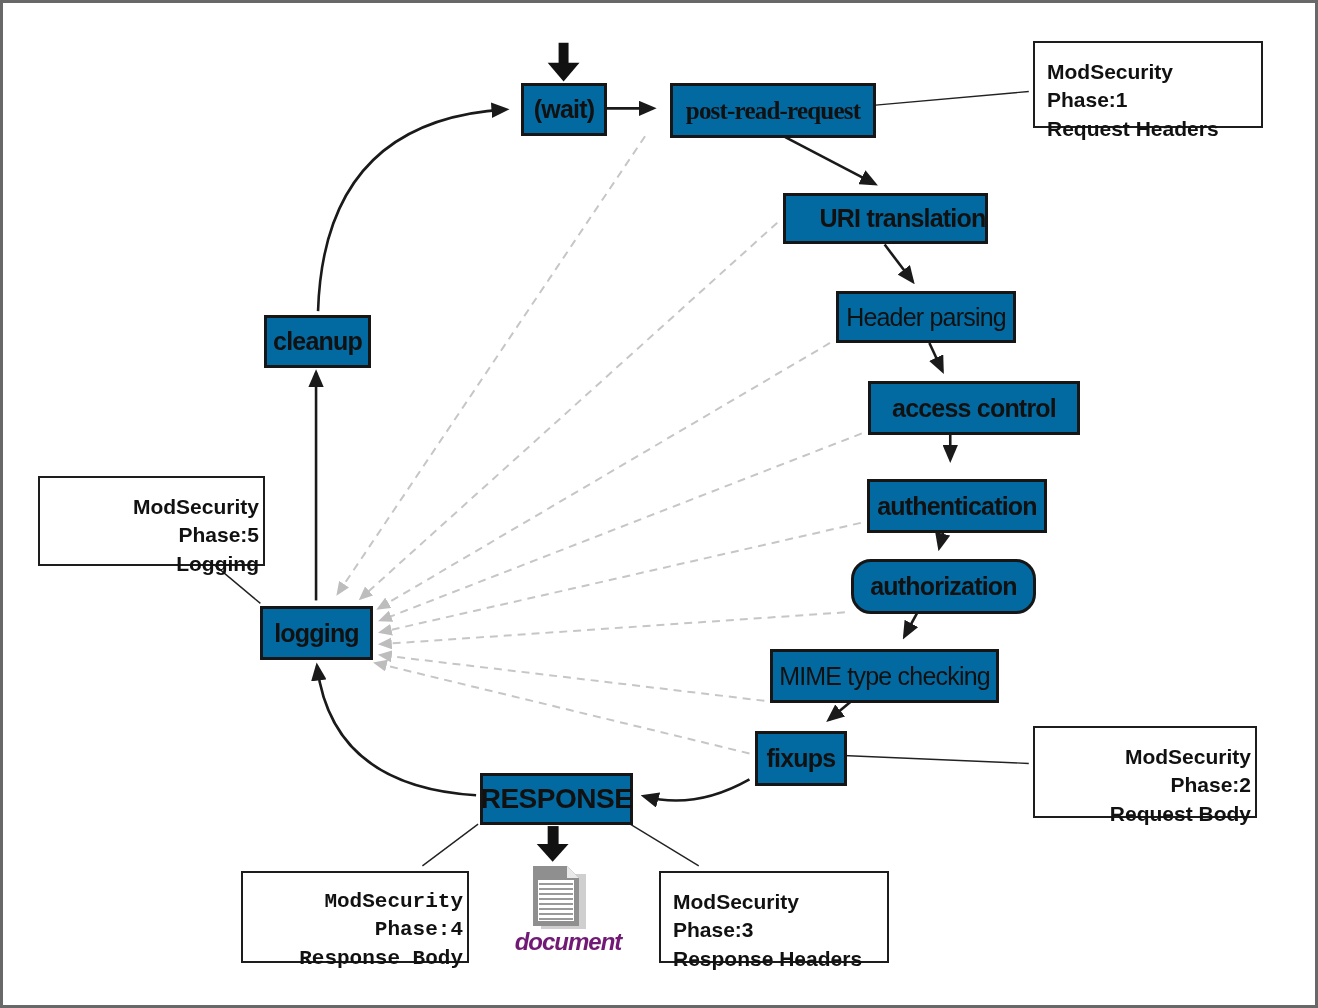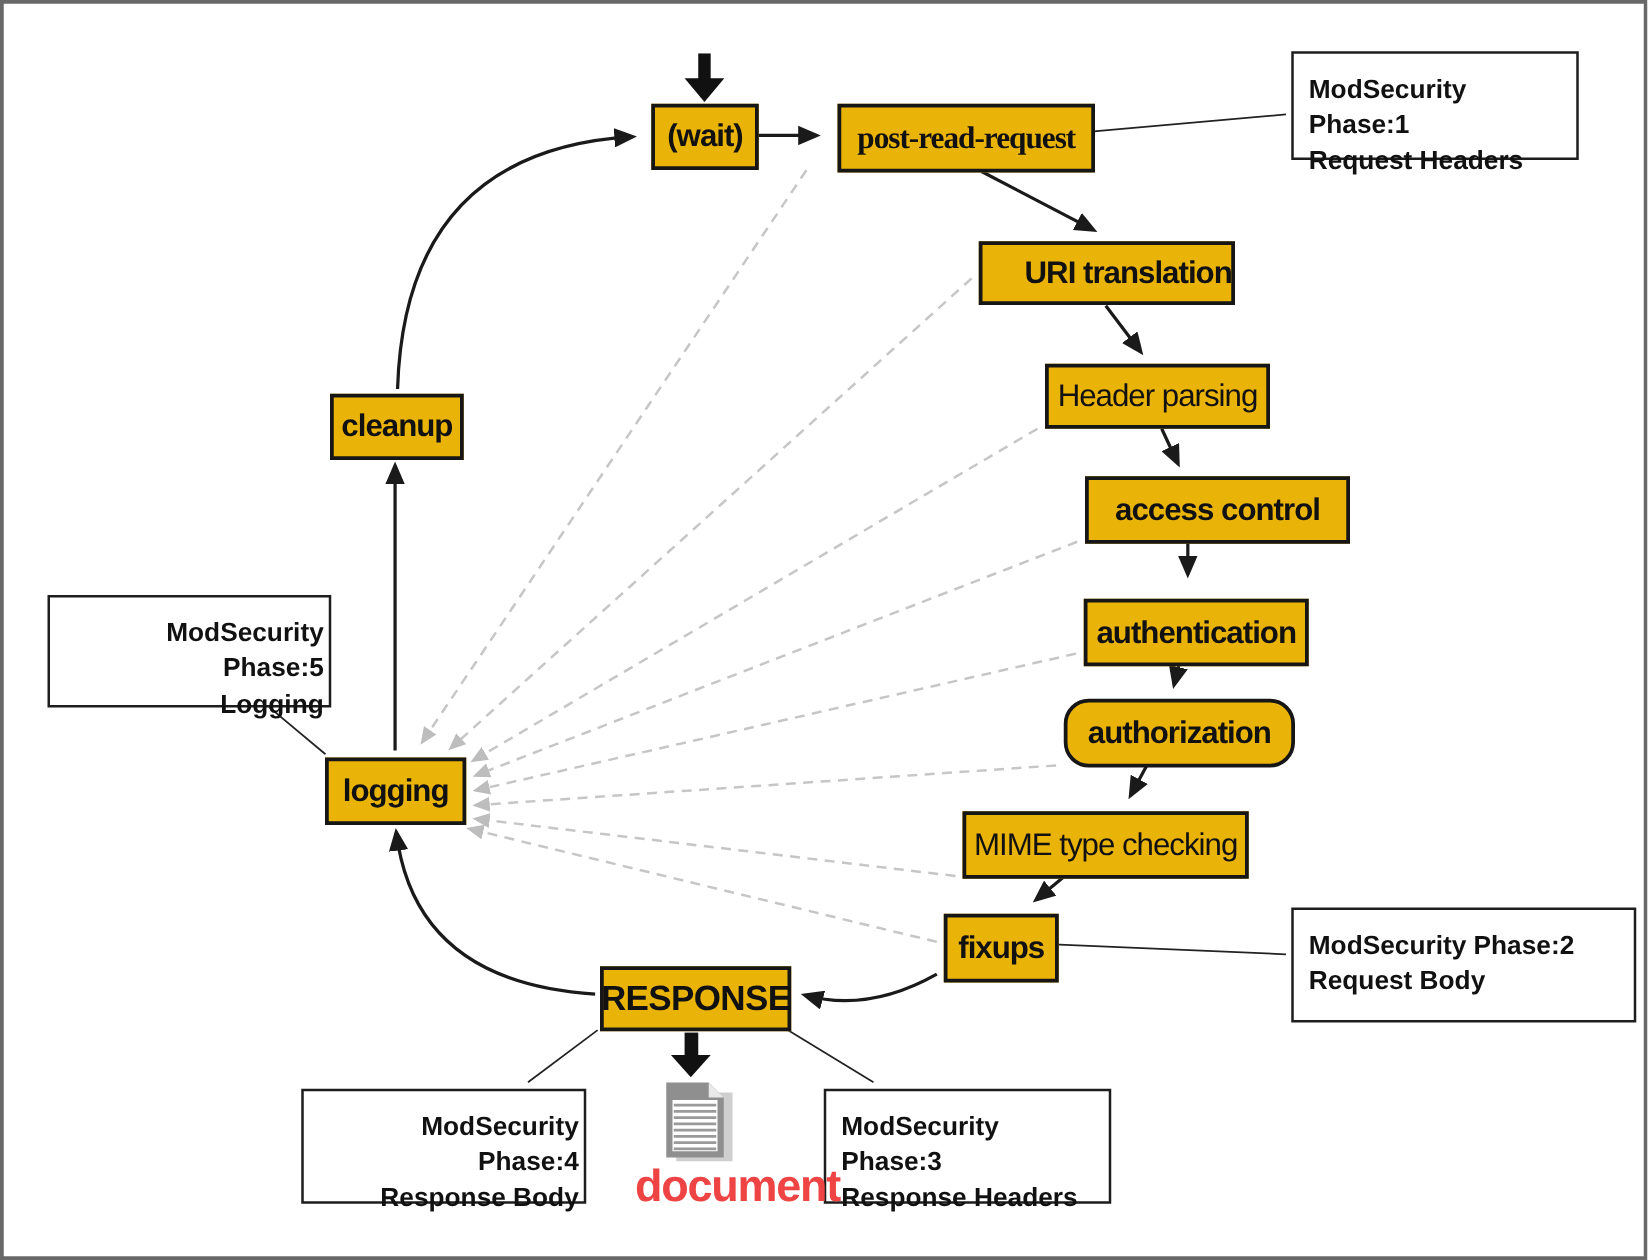--- a/index.html
+++ b/index.html
@@ -9,21 +9,21 @@
     background:#ffffff;
     border:3px solid #686868;
     box-sizing:border-box;
     overflow:hidden;
     font-family:"Liberation Sans", sans-serif;
   }
   .layer{position:absolute;left:0;top:0;width:100%;height:100%;pointer-events:none;}
   .node{
     position:absolute;
     display:flex;align-items:center;justify-content:center;
-    background:#eab308;
+    background:#0369a1;
     border:3px solid #161616;
     color:#111;
     font-weight:bold;
     font-size:25px;
     letter-spacing:-0.8px;
     box-sizing:border-box;
     white-space:nowrap;
     z-index:3;
   }
   .node.light{font-weight:500;}
@@ -38,22 +38,22 @@
     font-size:21px;
     line-height:1.35;
     color:#111;
     z-index:3;
   }
   .callout.right{text-align:right;}
   .callout span{display:block;}
   .doc-icon{position:absolute;z-index:3;}
   .doc-label{
     position:absolute;
-    font-weight:bold;
-    font-size:36px;color:#ef4444;
+    font-weight:bold;font-style:italic;
+    font-size:24px;color:#701a75;
     letter-spacing:-1px;
     z-index:3;
   }
 </style>
 </head>
 <body>
 
 <div class="canvas">
 
   <svg class="layer" viewBox="0 0 1318 1008">
@@ -146,29 +146,29 @@
       <span>logging</span>
     </div>
   <div class="node" style="left:261px;top:312px;width:107px;height:53px;">
       <span>cleanup</span>
     </div>
 
   <div class="callout" style="left:1030px;top:38px;width:230px;height:87px;">
     <span>ModSecurity Phase:1</span>
     <span>Request Headers</span>
   </div>
-  <div class="callout" style="left:1030px;top:723px;width:276px;height:92px;">
+  <div class="callout" style="left:1030px;top:723px;width:224px;height:92px;text-align:right;">
     <span>ModSecurity Phase:2</span>
     <span>Request Body</span>
   </div>
   <div class="callout" style="left:656px;top:868px;width:230px;height:92px;">
     <span>ModSecurity Phase:3</span>
     <span>Response Headers</span>
   </div>
-  <div class="callout right" style="left:238px;top:868px;width:228px;height:92px;">
+  <div class="callout right" style="left:238px;top:868px;width:228px;height:92px;font-family:Liberation Mono, monospace;">
     <span>ModSecurity Phase:4</span>
     <span>Response Body</span>
   </div>
   <div class="callout right" style="left:35px;top:473px;width:227px;height:90px;">
     <span>ModSecurity Phase:5</span>
     <span>Logging</span>
   </div>
 
   <div class="doc-icon" style="left:524px;top:860px;width:68px;height:70px;">
     <svg width="68" height="70" viewBox="0 0 68 70">

